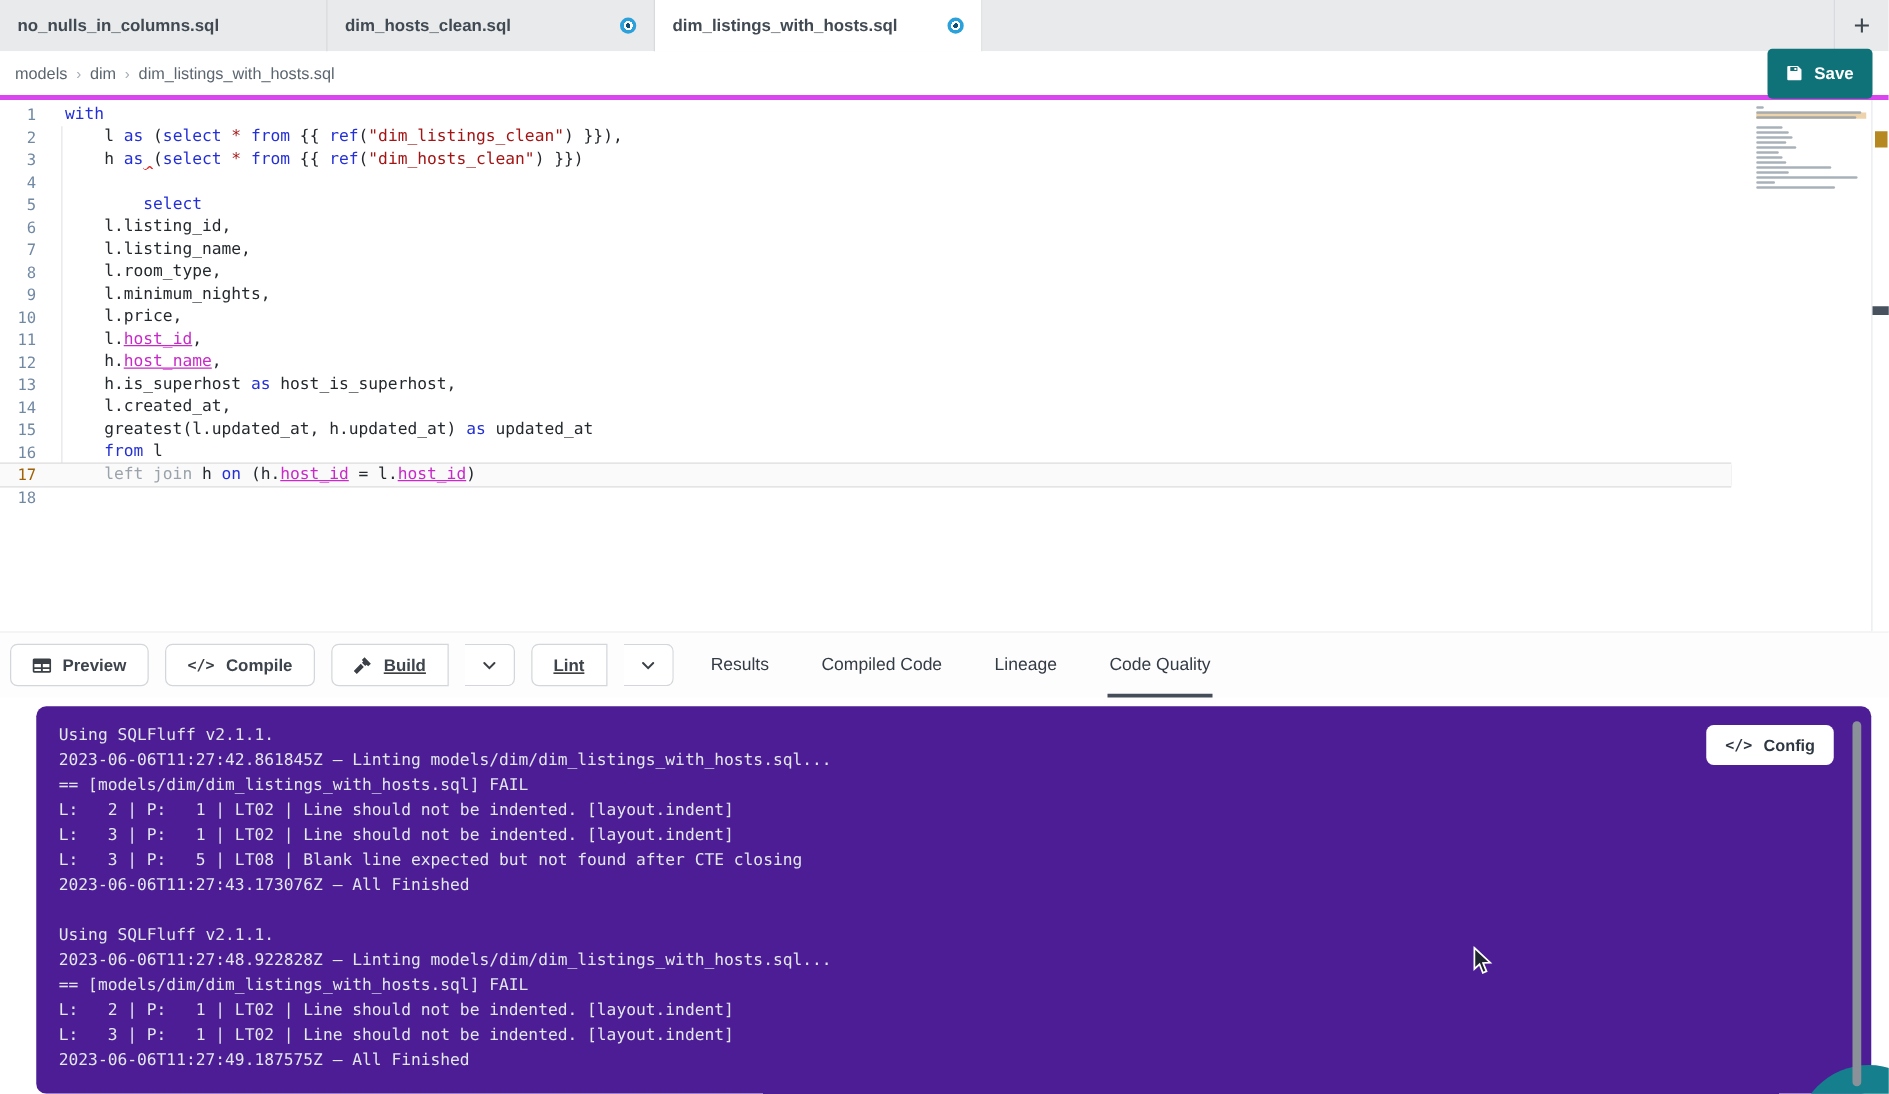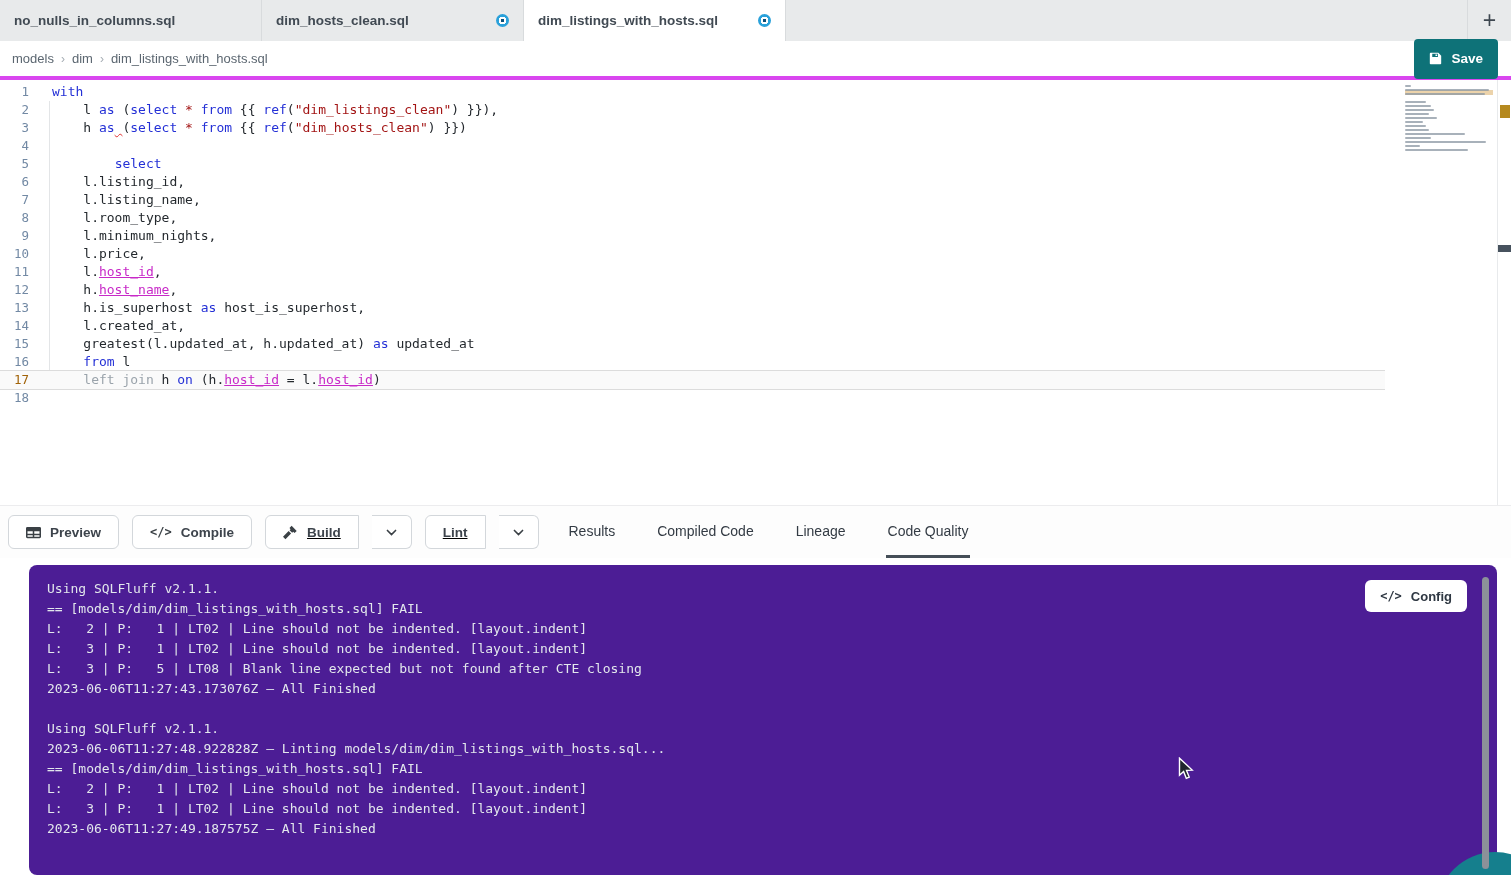--- a/index.html
+++ b/index.html
@@ -281,20 +281,21 @@
       <div class="ptab">Results</div>
       <div class="ptab">Compiled Code</div>
       <div class="ptab">Lineage</div>
       <div class="ptab active">Code Quality</div>
     </div>
 </div>
 
 <div class="terminal">
   <div id="termlines">
       <div class="term-line">Using SQLFluff v2.1.1.</div>
+      <div class="term-line">2023-06-06T11:27:42.861845Z — Linting models/dim/dim_listings_with_hosts.sql...</div>
       <div class="term-line">== [models/dim/dim_listings_with_hosts.sql] FAIL</div>
       <div class="term-line">L:   2 | P:   1 | LT02 | Line should not be indented. [layout.indent]</div>
       <div class="term-line">L:   3 | P:   1 | LT02 | Line should not be indented. [layout.indent]</div>
       <div class="term-line">L:   3 | P:   5 | LT08 | Blank line expected but not found after CTE closing</div>
       <div class="term-line">2023-06-06T11:27:43.173076Z — All Finished</div>
       <div class="term-line"></div>
       <div class="term-line">Using SQLFluff v2.1.1.</div>
       <div class="term-line">2023-06-06T11:27:48.922828Z — Linting models/dim/dim_listings_with_hosts.sql...</div>
       <div class="term-line">== [models/dim/dim_listings_with_hosts.sql] FAIL</div>
       <div class="term-line">L:   2 | P:   1 | LT02 | Line should not be indented. [layout.indent]</div>

